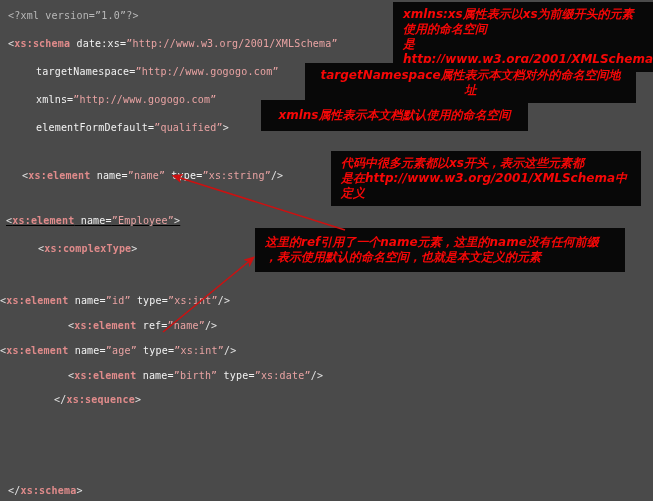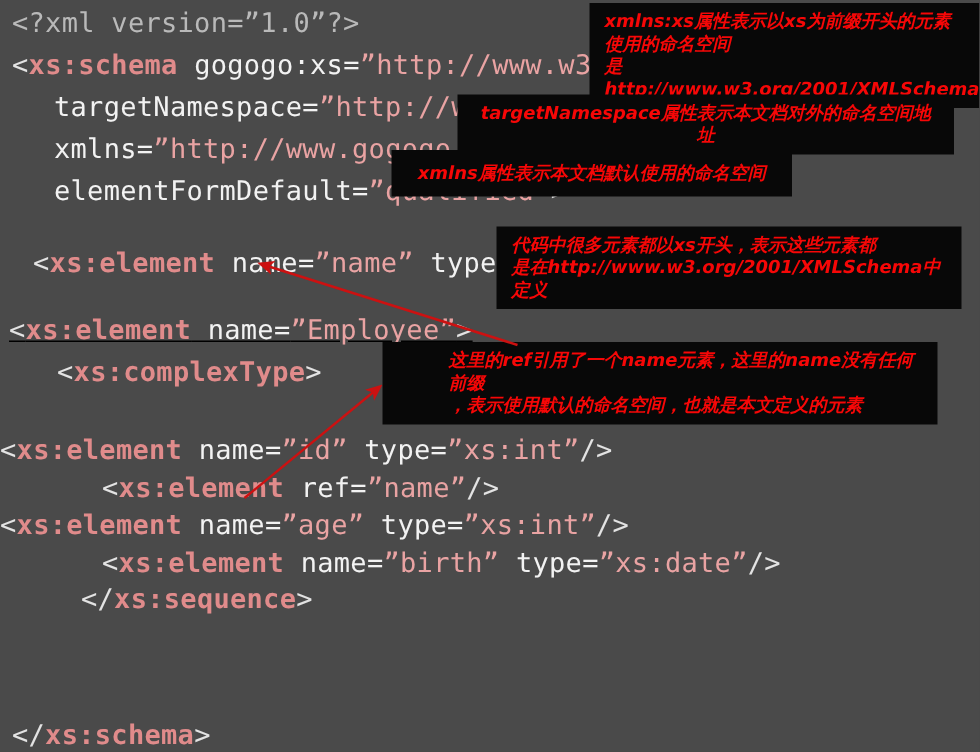--- a/index.html
+++ b/index.html
@@ -21,21 +21,21 @@
     position: absolute;
     left: 0; top: 0;
     width: 653px;
     height: 501px;
   }
   .cl {
     position: absolute;
     left: 0;
     white-space: pre;
     font-family: "DejaVu Sans Mono", "Liberation Mono", monospace;
-    font-size: 18px;
+    font-size: 10px;
     letter-spacing: 0.2px;
     line-height: 16px;
   }
   .pi   { color: #b9b9b9; }          
   .br   { color: #e3e3e3; }          
   .tag  { color: #e08b8b; font-weight: bold; }   
   .att  { color: #f2f2f2; }          
   .val  { color: #e9a3a3; }          
 
   
@@ -62,21 +62,21 @@
     pointer-events: none;
   }
 </style>
 </head>
 <body>
 
 <div id="root">
 
   <div id="code">
       <div class="cl" style="top: 8px; padding-left: 8px;"><span class="pi">&lt;?xml version=”1.0”?&gt;</span></div>
-      <div class="cl" style="top: 36px; padding-left: 8px;"><span class="br">&lt;</span><span class="tag">xs:schema</span><span class="att"> gogogo:xs=</span><span class="val">”http://www.w3.org/2001/XMLSchema”</span></div>
+      <div class="cl" style="top: 36px; padding-left: 8px;"><span class="br">&lt;</span><span class="tag">xs:schema</span><span class="att"> date:xs=</span><span class="val">”http://www.w3.org/2001/XMLSchema”</span></div>
       <div class="cl" style="top: 64px; padding-left: 36px;"><span class="att">targetNamespace=</span><span class="val">”http://www.gogogo.com”</span></div>
       <div class="cl" style="top: 92px; padding-left: 36px;"><span class="att">xmlns=</span><span class="val">”http://www.gogogo.com”</span></div>
       <div class="cl" style="top: 120px; padding-left: 36px;"><span class="att">elementFormDefault=</span><span class="val">”qualified”</span><span class="br">&gt;</span></div>
       <div class="cl" style="top: 168px; padding-left: 22px;"><span class="br">&lt;</span><span class="tag">xs:element</span><span class="att"> name=</span><span class="val">”name”</span><span class="att"> type=</span><span class="val">”xs:string”</span><span class="br">/&gt;</span></div>
       <div class="cl" style="top: 213px; padding-left: 6px; text-decoration: underline;"><span class="br">&lt;</span><span class="tag">xs:element</span><span class="att"> name=</span><span class="val">”Employee”</span><span class="br">&gt;</span></div>
       <div class="cl" style="top: 241px; padding-left: 38px;"><span class="br">&lt;</span><span class="tag">xs:complexType</span><span class="br">&gt;</span></div>
       <div class="cl" style="top: 293px; "><span class="br">&lt;</span><span class="tag">xs:element</span><span class="att"> name=</span><span class="val">”id”</span><span class="att"> type=</span><span class="val">”xs:int”</span><span class="br">/&gt;</span></div>
       <div class="cl" style="top: 318px; padding-left: 68px;"><span class="br">&lt;</span><span class="tag">xs:element</span><span class="att"> ref=</span><span class="val">”name”</span><span class="br">/&gt;</span></div>
       <div class="cl" style="top: 343px; "><span class="br">&lt;</span><span class="tag">xs:element</span><span class="att"> name=</span><span class="val">”age”</span><span class="att"> type=</span><span class="val">”xs:int”</span><span class="br">/&gt;</span></div>
       <div class="cl" style="top: 368px; padding-left: 68px;"><span class="br">&lt;</span><span class="tag">xs:element</span><span class="att"> name=</span><span class="val">”birth”</span><span class="att"> type=</span><span class="val">”xs:date”</span><span class="br">/&gt;</span></div>
@@ -85,21 +85,21 @@
     </div>
 
   <div id="notes">
       <div class="note" style="left: 393px; top: 2px; width: 260px; min-height: 56px; display: flex; align-items: center;"><span style="white-space: pre-line; display: block; width: 100%;">xmlns:xs属性表示以xs为前缀开头的元素
 使用的命名空间
 是http://www.w3.org/2001/XMLSchema</span></div>
       <div class="note center" style="left: 305px; top: 63px; width: 331px; min-height: 31px; display: flex; align-items: center; justify-content: flex-end;"><span style="white-space: pre-line; display: block; width: 100%;">targetNamespace属性表示本文档对外的命名空间地址</span></div>
       <div class="note center" style="left: 261px; top: 100px; width: 267px; min-height: 31px; display: flex; align-items: center; justify-content: center;"><span style="white-space: pre-line; display: block; width: 100%;">xmlns属性表示本文档默认使用的命名空间</span></div>
       <div class="note" style="left: 331px; top: 151px; width: 310px; min-height: 42px; display: flex; align-items: center;"><span style="white-space: pre-line; display: block; width: 100%;">代码中很多元素都以xs开头，表示这些元素都
 是在http://www.w3.org/2001/XMLSchema中定义</span></div>
-      <div class="note" style="left: 255px; top: 228px; width: 370px; min-height: 44px; display: flex; align-items: center;"><span style="white-space: pre-line; display: block; width: 100%; margin-left: 34px;">这里的ref引用了一个name元素，这里的name没有任何前缀
+      <div class="note" style="left: 255px; top: 228px; width: 370px; min-height: 44px; display: flex; align-items: center;"><span style="white-space: pre-line; display: block; width: 100%;">这里的ref引用了一个name元素，这里的name没有任何前缀
 ，表示使用默认的命名空间，也就是本文定义的元素</span></div>
     </div>
 
   <svg class="arrow-layer" id="arrows" width="653" height="501" viewBox="0 0 653 501">
     <defs>
       <marker id="ah" markerWidth="7" markerHeight="7" refX="5.4" refY="3" orient="auto">
         <path d="M0,0 L7,3 L0,6 L1.8,3 Z" fill="#cc1111"></path>
       </marker>
     </defs>
   <line x1="345" y1="230" x2="174" y2="176" stroke="#cc1111" stroke-width="1.6" marker-end="url(#ah)"></line>

